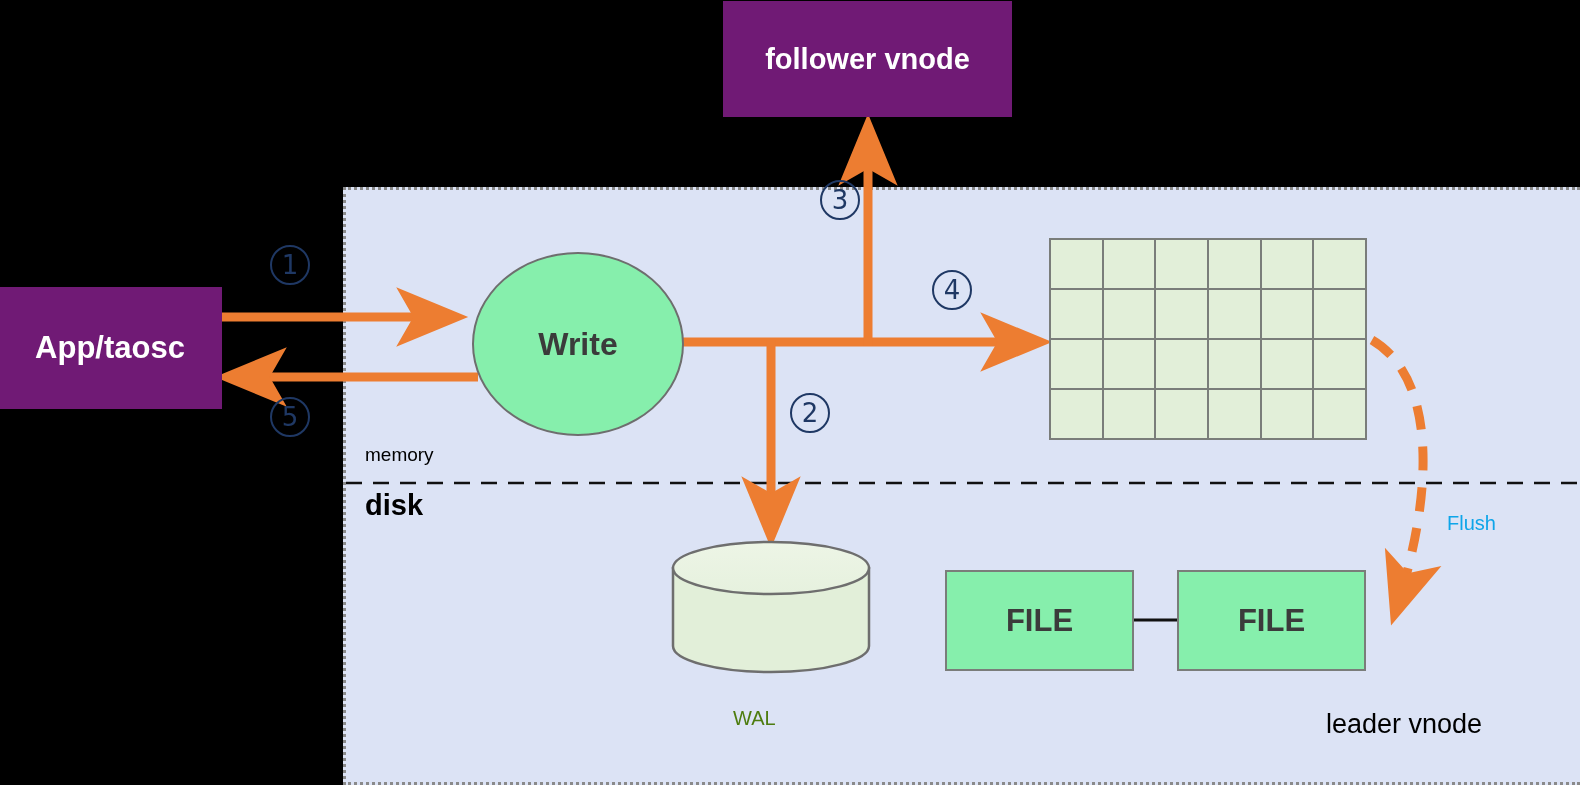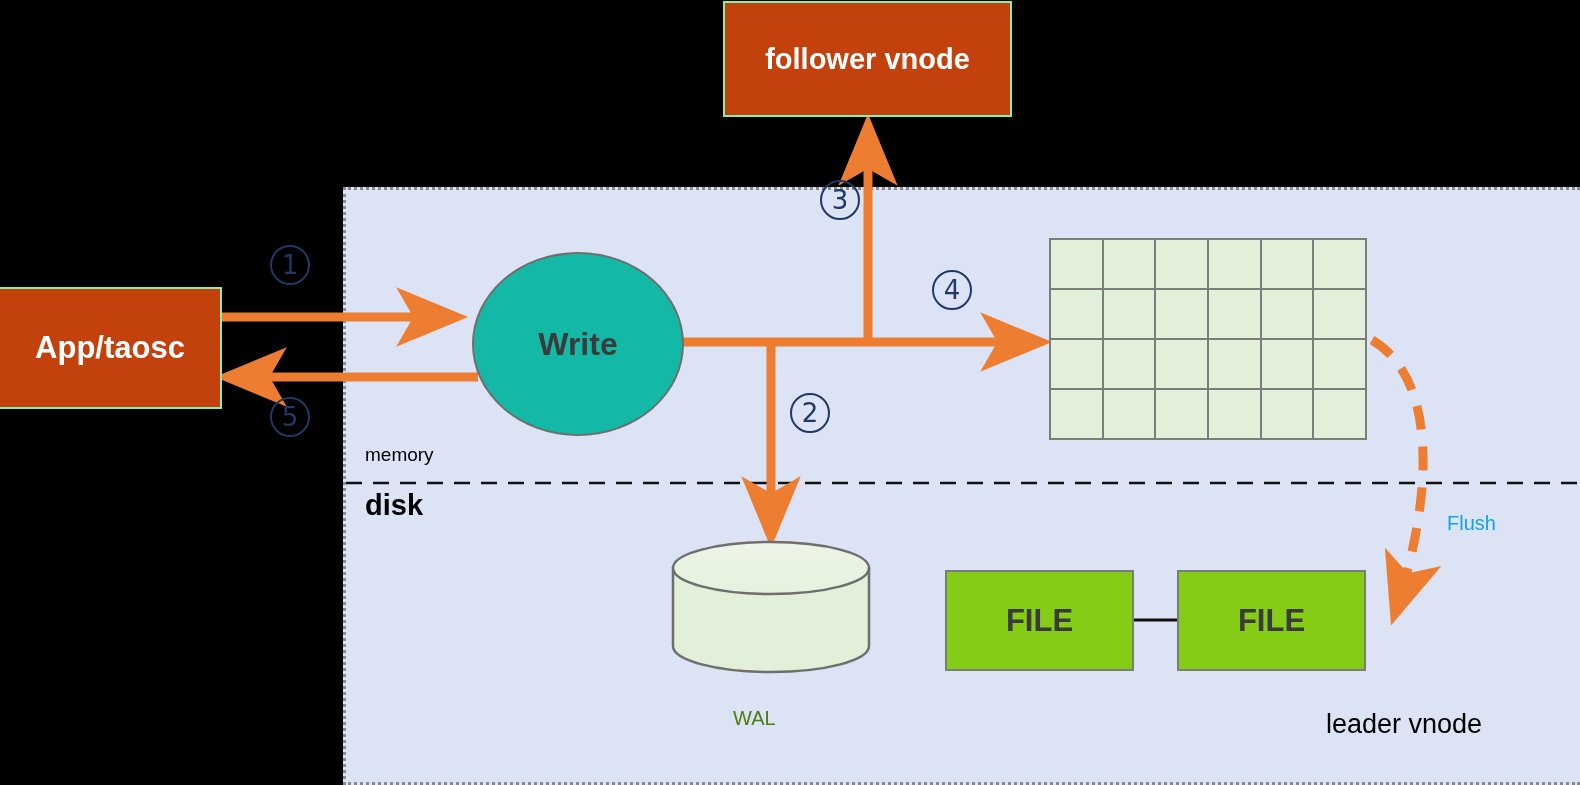--- a/index.html
+++ b/index.html
@@ -22,22 +22,22 @@
     height: 785px;
   }
   .lbl {
     position: absolute;
     white-space: pre;
     line-height: 1.15;
   }
   
   .blue-box {
     position: absolute;
-    background: #c2410c;
-    border: 2px solid #86efac;
+    background: #701a75;
+    border: 2px solid #701a75;
     box-sizing: border-box;
     display: flex;
     align-items: center;
     justify-content: center;
     color: #FFFFFF;
     font-weight: bold;
     text-align: center;
   }
   #app-box {
     left: -2px;
@@ -67,21 +67,21 @@
     box-sizing: border-box;
   }
   
   #write-ellipse {
     position: absolute;
     left: 472px;
     top: 252px;
     width: 212px;
     height: 184px;
     border-radius: 50%;
-    background: #14b8a6;
+    background: #86efac;
     border: 2px solid #6E6E6E;
     box-sizing: border-box;
     display: flex;
     align-items: center;
     justify-content: center;
     color: #3B3B3B;
     font-weight: bold;
     font-size: 32px;
   }
   
@@ -98,21 +98,21 @@
     gap: 2px;
     border: 2px solid #7A7D7A;
     box-sizing: border-box;
   }
   #mem-table .cell {
     background: #E2EFD9;
   }
   
   .file-box {
     position: absolute;
-    background: #84cc16;
+    background: #86efac;
     border: 2px solid #7A7D7A;
     box-sizing: border-box;
     display: flex;
     align-items: center;
     justify-content: center;
     color: #3B3B3B;
     font-weight: bold;
     font-size: 31px;
   }
   #file-box-1 { left: 945px; top: 570px; width: 189px; height: 101px; }

